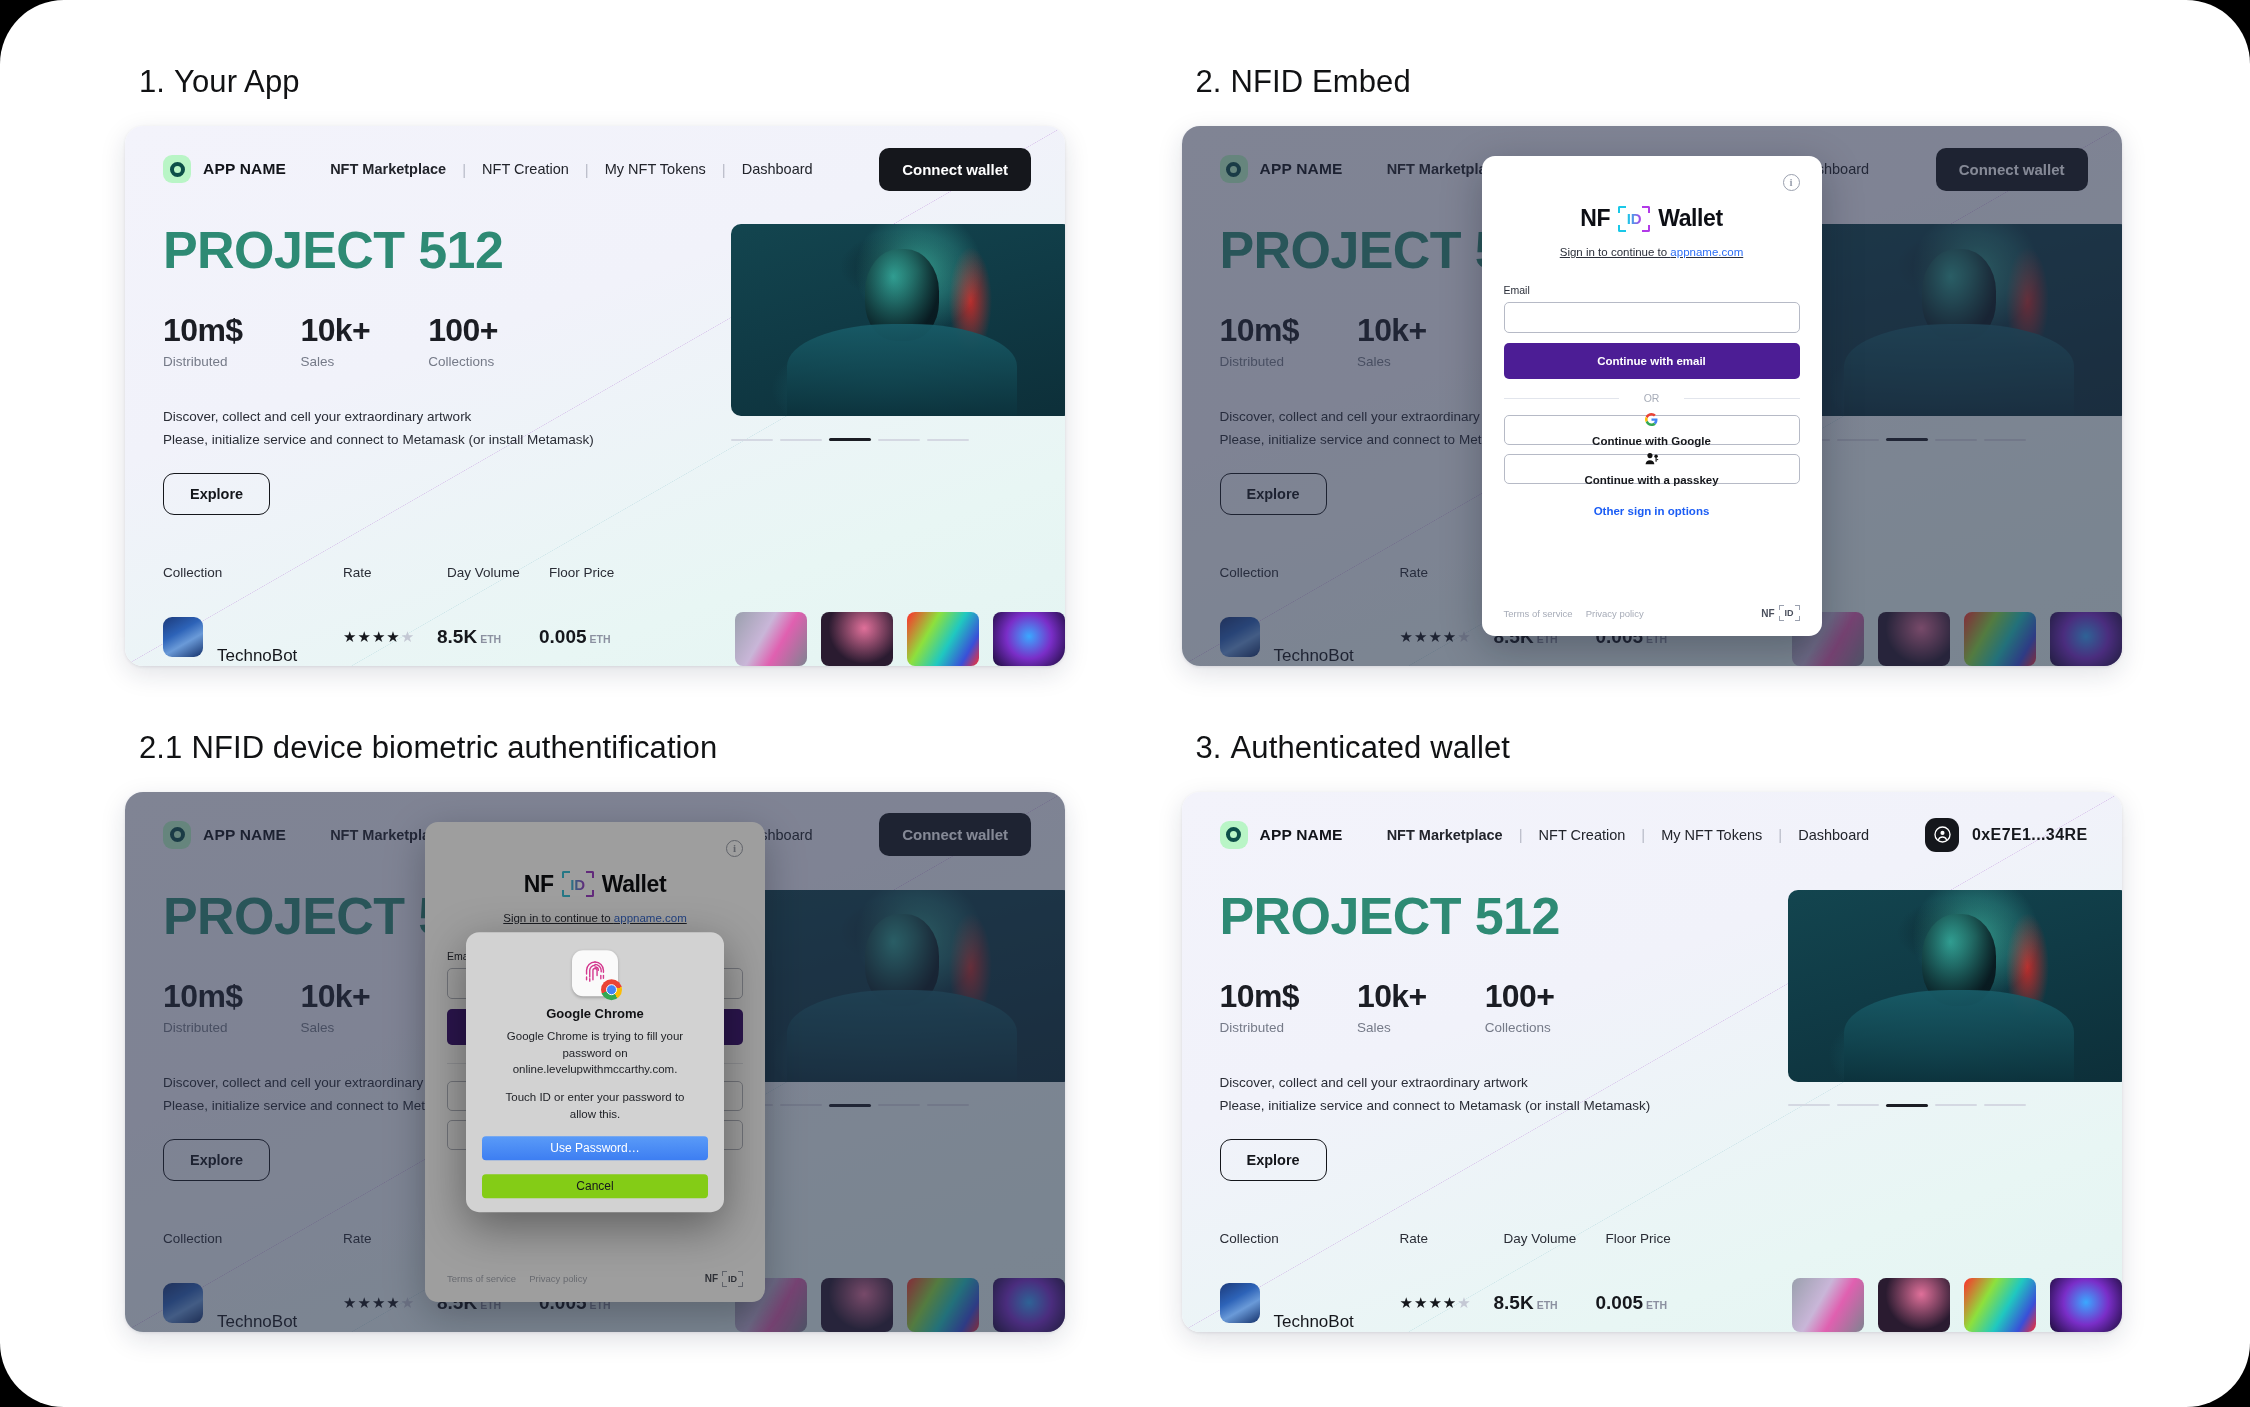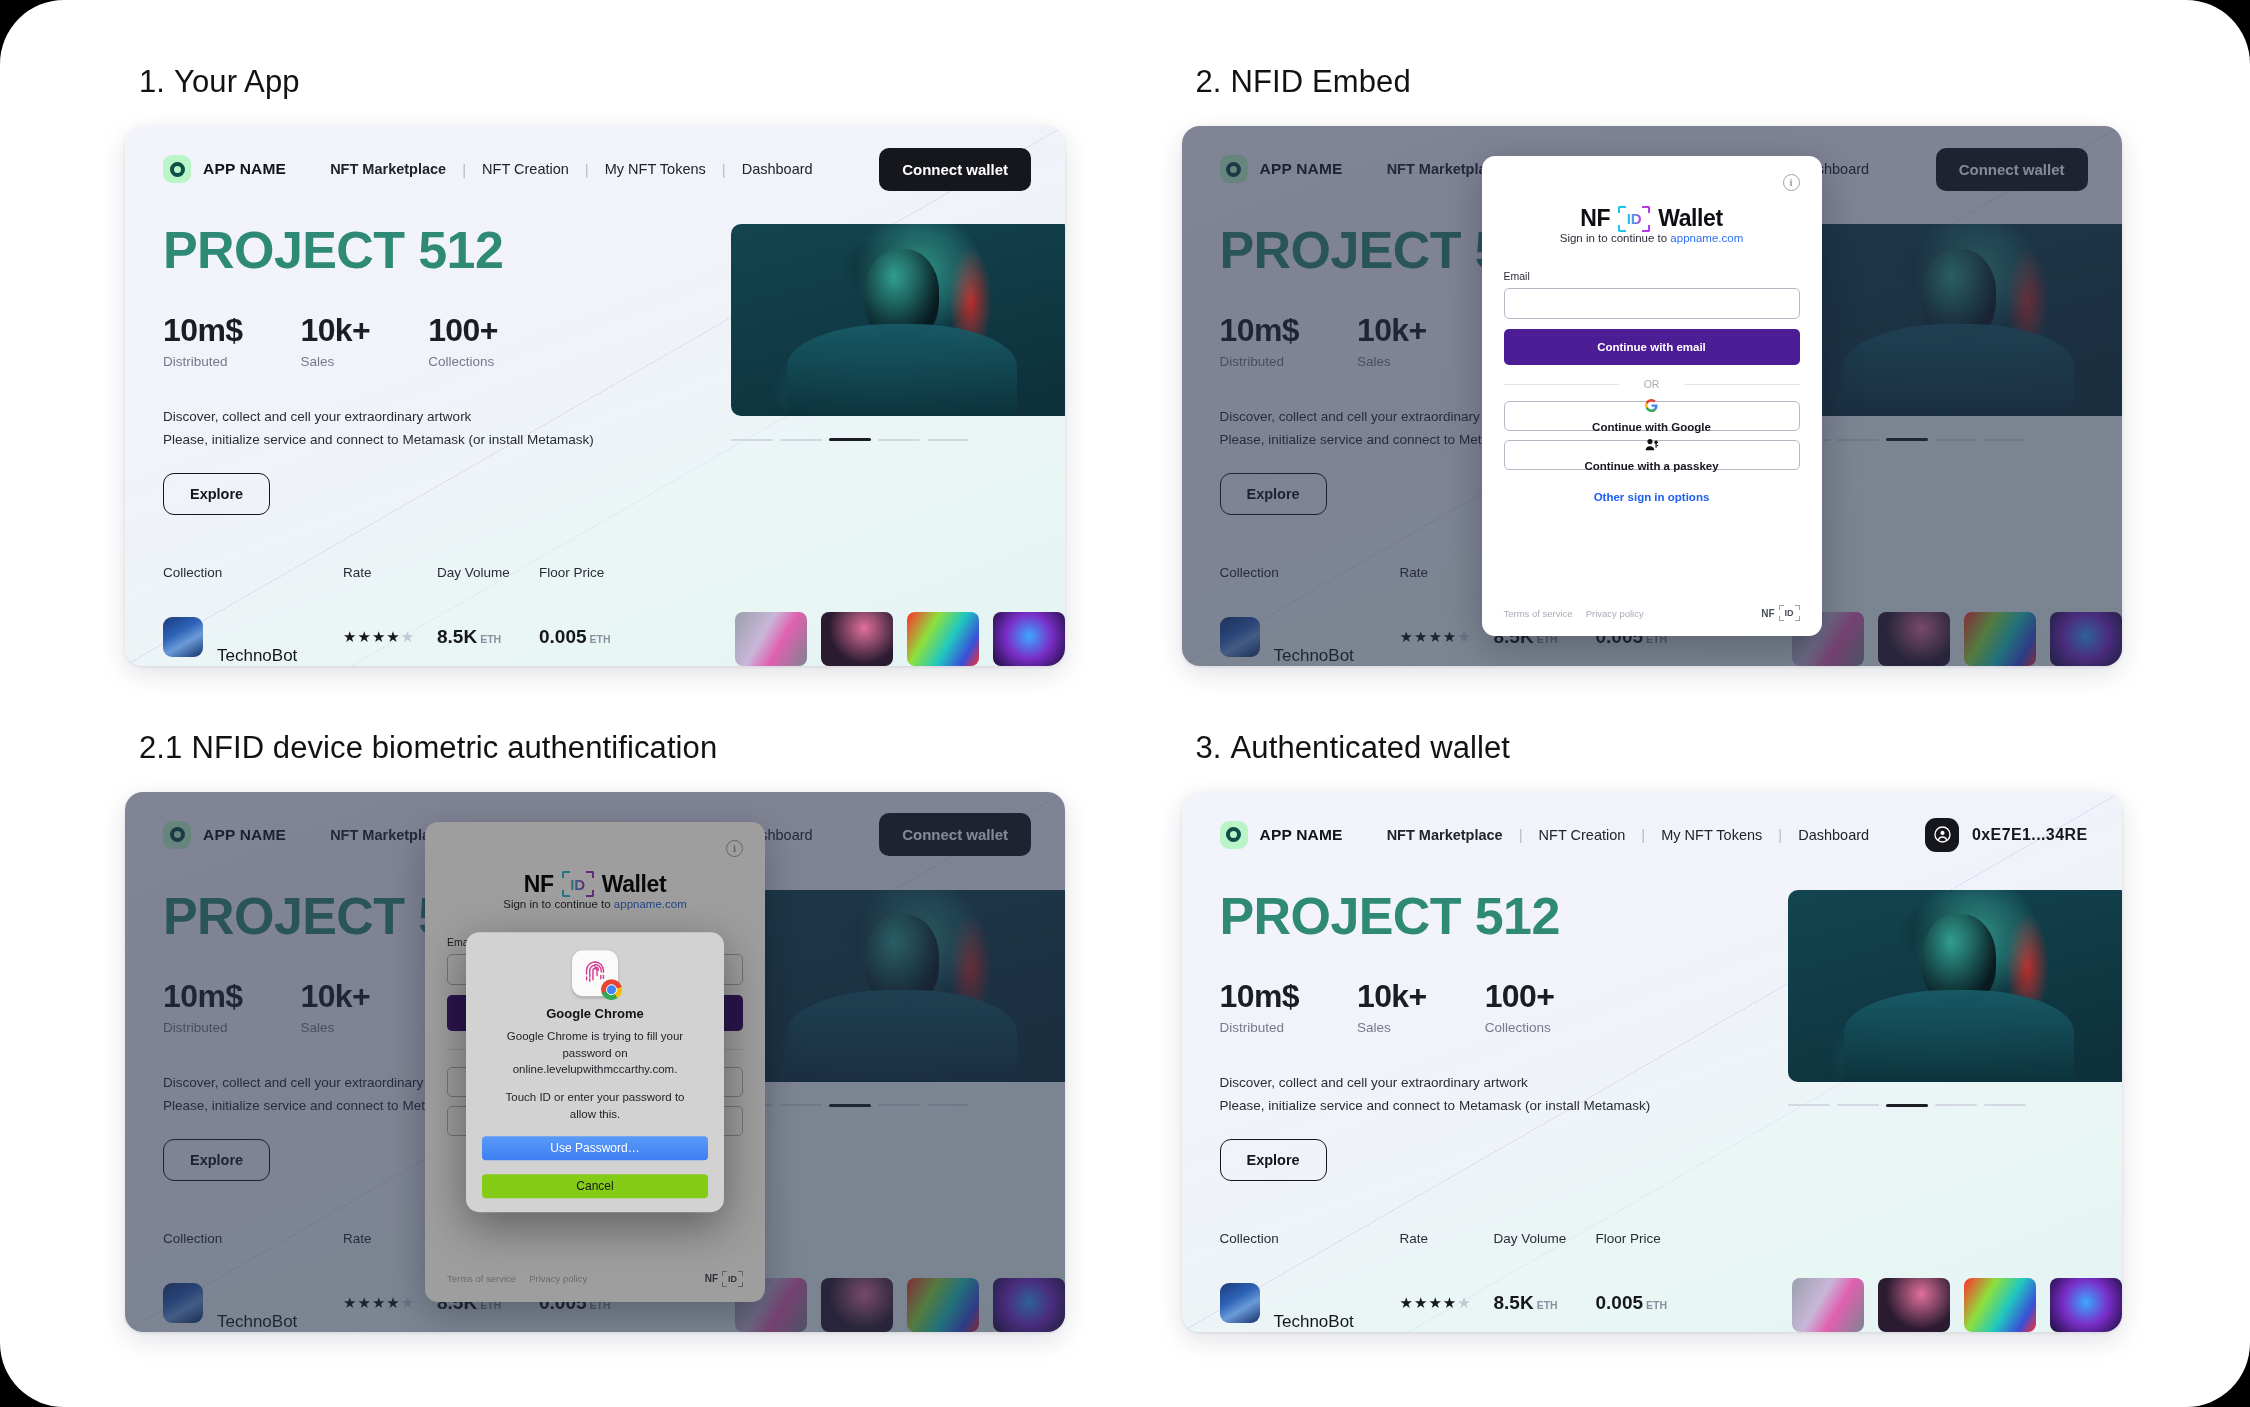--- a/index.html
+++ b/index.html
@@ -149,21 +149,21 @@
   }
   .dots { display: flex; align-items: center; margin-top: 22px; gap: 7px; }
   .dash { height: 2px; width: 42px; background: #d4d8e2; border-radius: 2px; }
   .dash.active { background: #1b1d24; height: 3px; }
 
   
   .table { position: absolute; left: 38px; right: 0; bottom: 0; }
   .t-head { display: flex; font-size: 13.5px; color: #2a2d36; margin-bottom: 28px; }
   .t-head span:nth-child(1){ width: 180px; }
   .t-head span:nth-child(2){ width: 94px; }
-  .t-head span:nth-child(3){ width: 102px; }
+  .t-head span:nth-child(3){ width: 102px; margin-left: 10px; }
   .t-head span:nth-child(4){ width: 120px; }
   .t-row { display: flex; align-items: center; }
   .t-row .c1 { width: 180px; display: flex; align-items: center; gap: 14px; }
   .t-row .c2 { width: 94px; font-size: 15px; letter-spacing: 1px; }
   .t-row .c3 { width: 102px; }
   .t-row .c4 { width: 120px; }
   .coll-thumb {
     width: 40px; height: 40px; border-radius: 9px; flex:none;
     background: linear-gradient(150deg,#1c3a7a 0%,#2d63b8 38%,#6a9ad8 62%,#13306a 100%);
   }
@@ -222,21 +222,21 @@
     -webkit-text-fill-color: transparent; color: #8a2be2;
   }
   .id-mark i {
     position: absolute; width: 8px; height: 7px; border-style: solid; border-width: 0;
   }
   .id-mark i.tl { top:0; left:0; border-top-width:2px; border-left-width:2px; border-color:#19c8e8; border-radius:2px 0 0 0;}
   .id-mark i.tr { top:0; right:0; border-top-width:2px; border-right-width:2px; border-color:#b23ae8; border-radius:0 2px 0 0;}
   .id-mark i.bl { bottom:0; left:0; border-bottom-width:2px; border-left-width:2px; border-color:#19c8e8; border-radius:0 0 0 2px;}
   .id-mark i.br { bottom:0; right:0; border-bottom-width:2px; border-right-width:2px; border-color:#b23ae8; border-radius:0 0 2px 0;}
   .signin-sub {
-    text-align: center; font-size: 11.5px; color: #2b2f3a; 
+    text-align: center; font-size: 11.5px; color: #2b2f3a; margin-top: 14px; text-decoration: underline;
   }
   .signin-sub a { color: #2c6ef5; text-decoration: none; }
   .field-label { font-size: 10.5px; color: #2b2f3a; margin: 26px 0 6px 0; }
   .field-input {
     width: 100%; height: 31px;
     border: 1px solid #b6bac6; border-radius: 5px;
     background: #fff; font-family: inherit; font-size: 12px;
     padding: 0 9px; color: #15171c;
   }
   .btn-primary {

